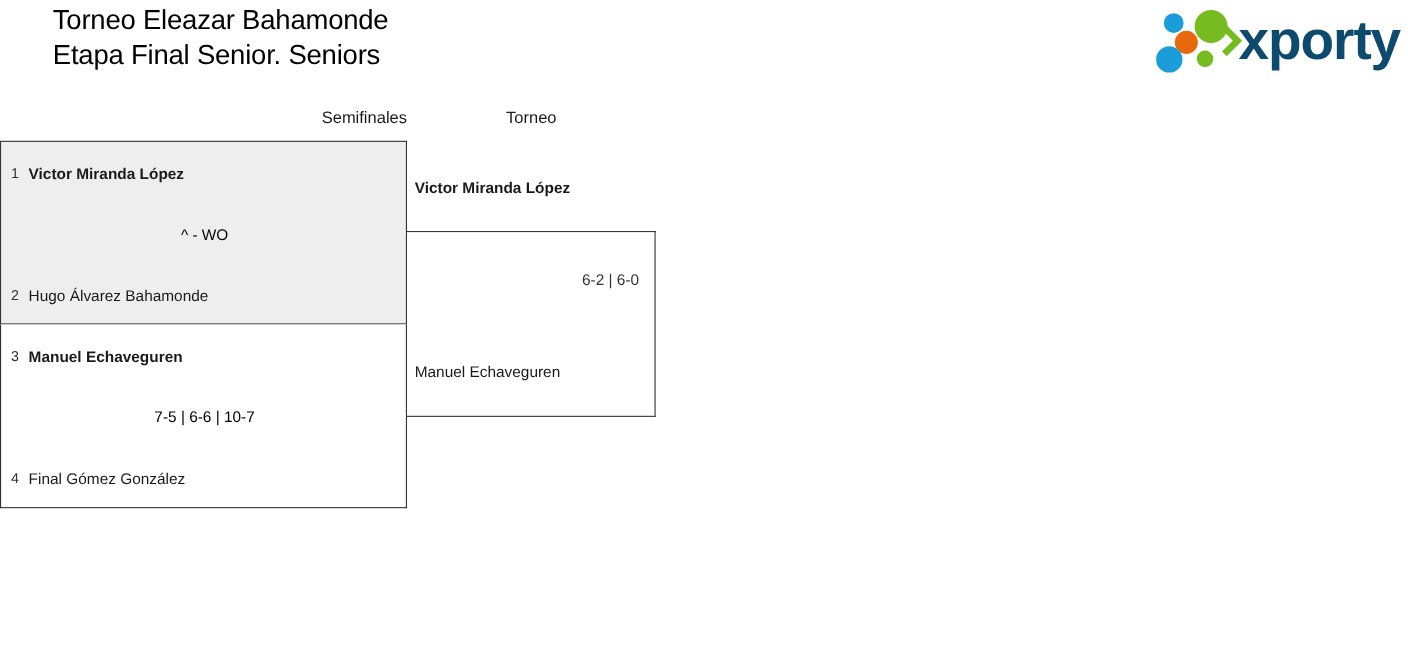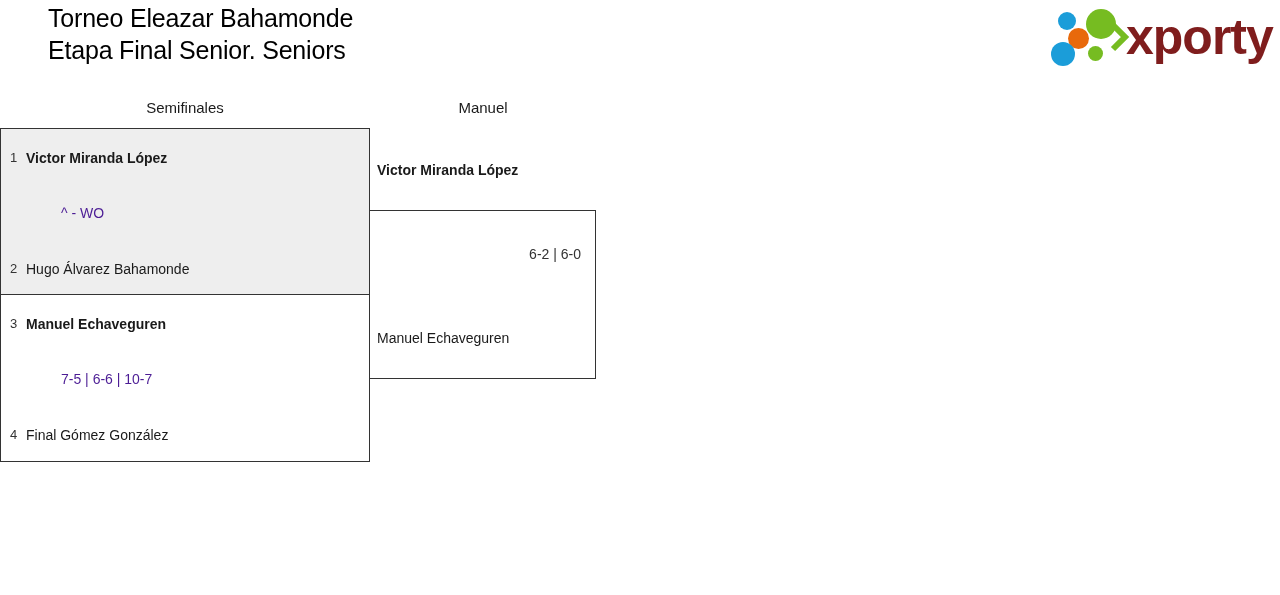--- a/index.html
+++ b/index.html
@@ -66,37 +66,37 @@
     width: 20px;
     height: 30px;
   }
   .logo-word {
     position: absolute;
     left: 78px;
     top: 0px;
     font-size: 50px;
     line-height: 58px;
     font-weight: 700;
-    color: #7f1d1d;
+    color: #0c4a6e;
     letter-spacing: -1px;
     font-family: "Liberation Sans", sans-serif;
   }
 
   
   .bracket { position: absolute; left: 0; top: 0; width: 1280px; height: 595px; }
 
   .round-header {
     position: absolute;
     font-size: 15px;
     line-height: 20px;
     font-weight: 400;
     color: #1a1a1a;
     text-align: center;
   }
-  .round-header-semis { left: 0px;   top: 98px; width: 370px; }
+  .round-header-semis { left: 0px;   top: 98px; width: 370px; text-align: right; }
   .round-header-final { left: 370px; top: 98px; width: 226px; }
 
   
   .match {
     position: absolute;
     box-sizing: border-box;
   }
   .match-sf1 {
     left: 0px; top: 128px; width: 370px; height: 167px;
     background: #eeeeee;
@@ -134,22 +134,22 @@
   .player .pname { color: #1a1a1a; }
   .player.winner .pname { font-weight: 700; }
 
   .sf-p-top    { left: 9px; top: 20px; }
   .sf-p-bottom { left: 9px; top: 131px; }
 
   .score {
     position: absolute;
     font-size: 14px;
     line-height: 18px;
-    color: #4c1d95;
-    text-align: left;
+    color: #000000;
+    text-align: center;
     white-space: nowrap;
   }
   .sf-score { left: 60px; top: 75px; width: 250px; }
 
   
   .final-player {
     position: absolute;
     font-size: 14px;
     line-height: 18px;
     white-space: nowrap;
@@ -190,21 +190,21 @@
       <path d="M3 3 L15 15 L3 27" fill="none" stroke="#76bc21" stroke-width="6" stroke-linecap="butt" stroke-linejoin="miter"></path>
     </svg>
     <div class="logo-word">xporty</div>
   </div>
 
 </div>
 
 <div class="bracket">
 
   <div class="round-header round-header-semis">Semifinales</div>
-  <div class="round-header round-header-final">Manuel</div>
+  <div class="round-header round-header-final">Torneo</div>
 
   <div class="match match-sf1">
     <div class="player sf-p-top winner">
       <span class="seed">1</span>
       <span class="pname">Victor Miranda López</span>
     </div>
     <div class="score sf-score">^ - WO</div>
     <div class="player sf-p-bottom">
       <span class="seed">2</span>
       <span class="pname">Hugo Álvarez Bahamonde</span>

